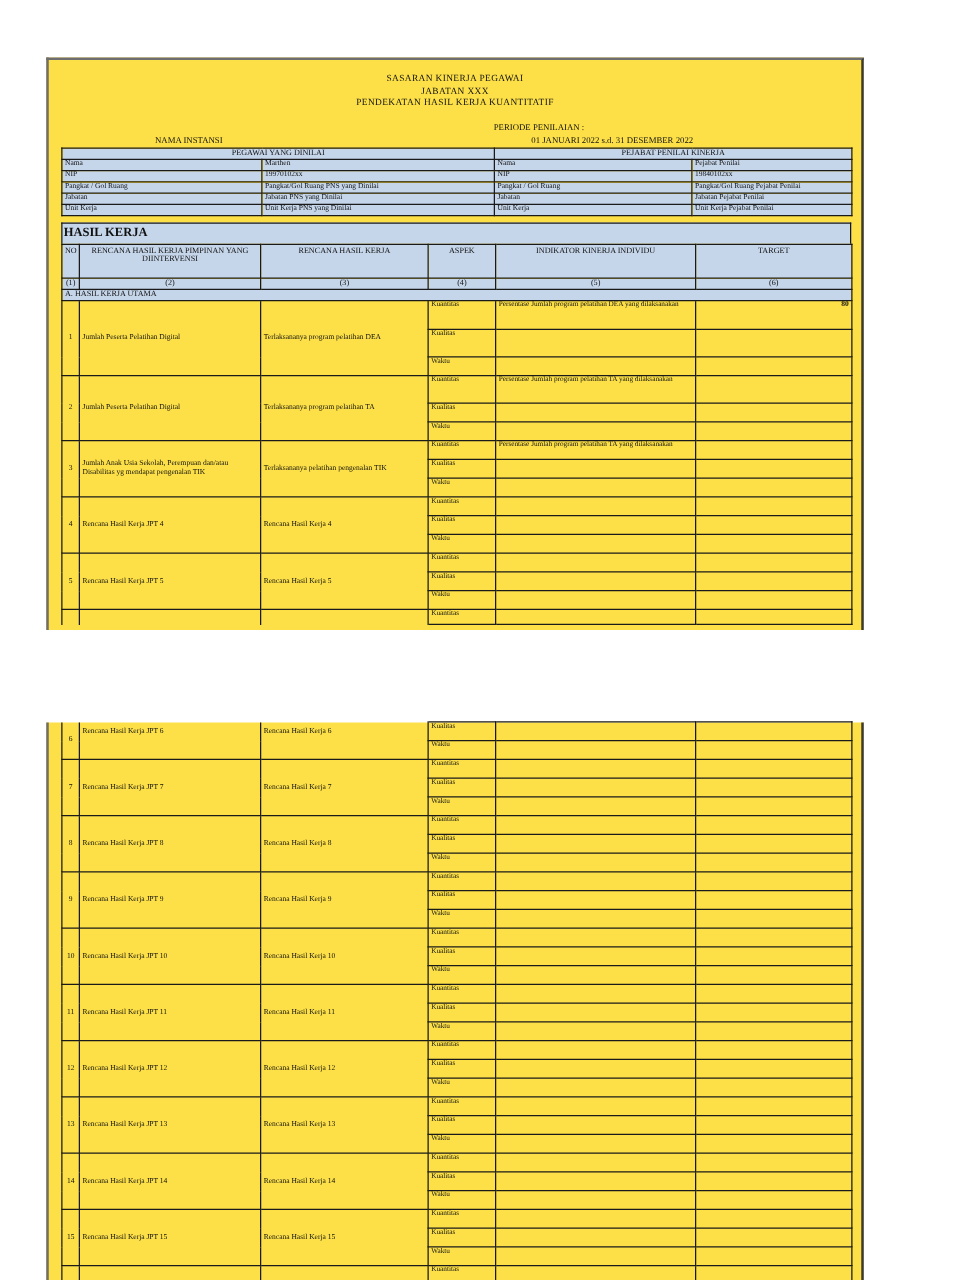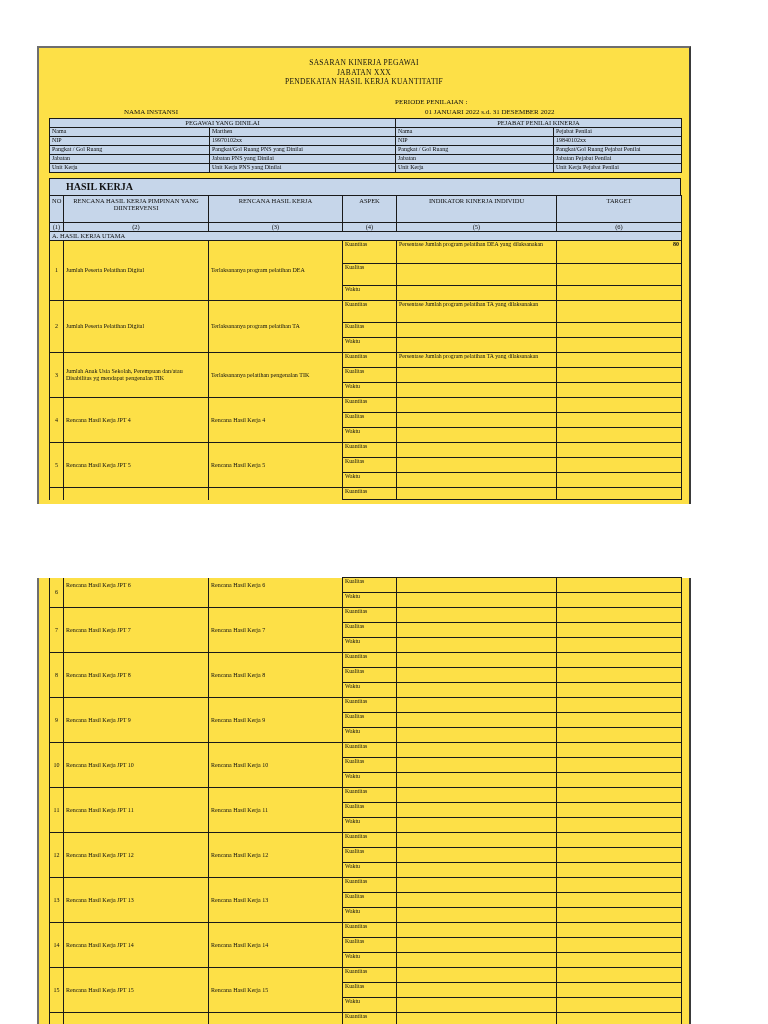--- a/index.html
+++ b/index.html
@@ -15,21 +15,21 @@
   .periode-value { position: absolute; left: 358px; top: 60px; font-size: 7px; padding-left: 28px; }
   .instansi-label { position: absolute; left: 57px; top: 60px; font-size: 7px; margin-left: 28px; }
 
   table { border-collapse: collapse; table-layout: fixed; position: absolute; }
   td { border: 1px solid #1a1a1a; font-size: 6px; line-height: 7px; padding: 0 2px; vertical-align: top; overflow: hidden; white-space: nowrap; }
 
   .info-table { left: 10px; top: 70px; width: 632px; }
   .info-table td { height: 9px; background: #c6d6ea; }
   .info-table td.hdr { text-align: center; font-size: 6.5px; }
 
-  .hk-title { position: absolute; left: 10px; top: 130px; width: 632px; height: 17px; background: #c6d6ea; border: 1px solid #1a1a1a; border-bottom: none; font-family: "Liberation Serif", serif; font-weight: bold; font-size: 10px; padding: 2px 16px; }
+  .hk-title { position: absolute; left: 10px; top: 130px; width: 632px; height: 17px; background: #c6d6ea; border: 1px solid #1a1a1a; border-bottom: none; font-family: "Liberation Serif", serif; font-weight: bold; font-size: 10px; padding: 2px 1px; }
 
   .main-table { left: 10px; width: 632px; }
   .main-table.p1 { top: 147px; }
   .main-table.p2 { top: -1px; }
   .main-table td.head { background: #c6d6ea; text-align: center; font-size: 6.5px; line-height: 7px; padding-top: 1px; white-space: normal; }
   .main-table td.colnum { background: #c6d6ea; text-align: center; height: 9px; font-size: 6.5px; }
   .main-table td.section { background: #c6d6ea; height: 9px; font-size: 6.5px; }
   .main-table td.no { text-align: center; vertical-align: middle; }
   .main-table td.mid { vertical-align: middle; white-space: normal; }
   .main-table td.aspek { height: 15px; font-size: 5.8px; }

